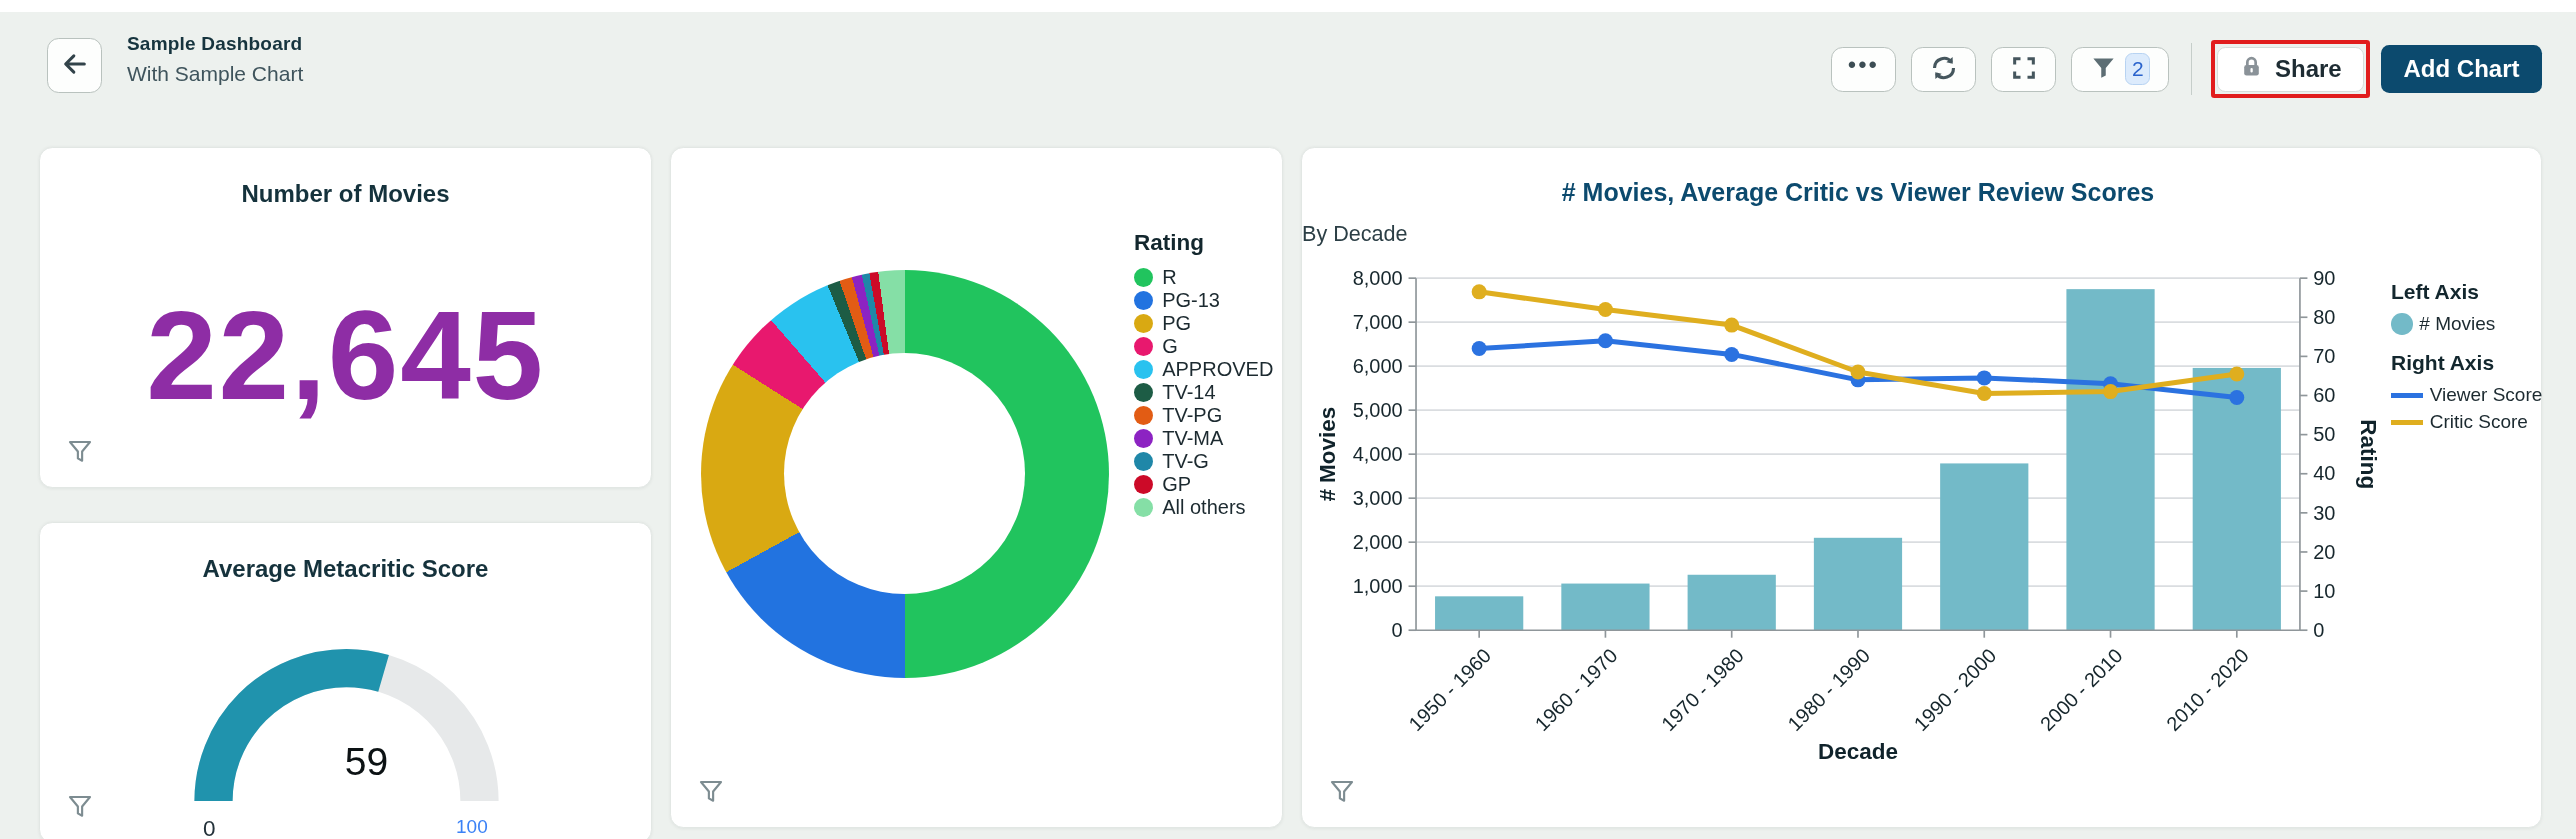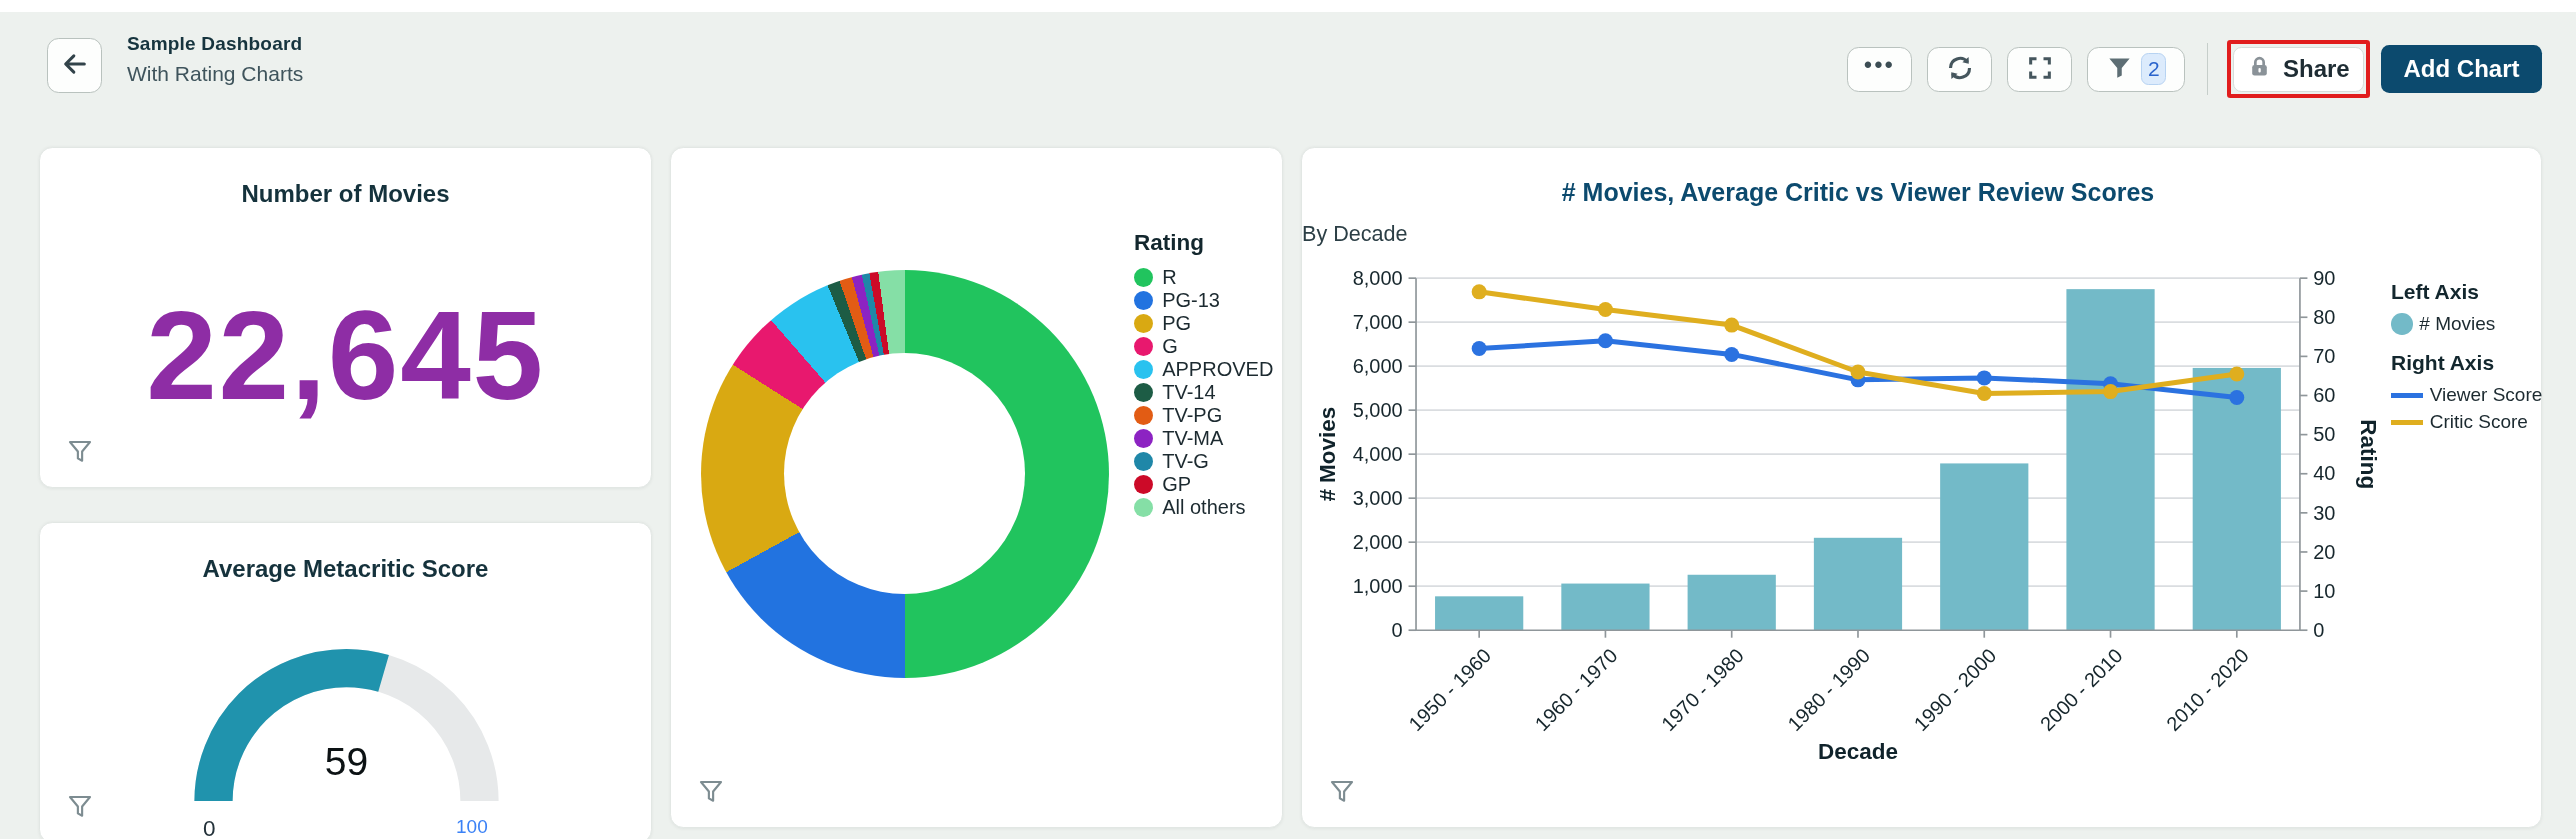--- a/index.html
+++ b/index.html
@@ -32,21 +32,21 @@
   .ellipsis{font-size:22.5px;letter-spacing:2.5px;color:#3c4d54;font-weight:bold;line-height:1;margin-top:-6.7px;}
   .filter-badge{
     min-width:25px;height:32px;padding:0 3.3px;background:#dcebfc;border:1.7px solid #b7d3f2;border-radius:7.5px;
     color:#2a63cc;font-size:21px;display:flex;align-items:center;justify-content:center;box-sizing:border-box;
   }
   .tb-divider{width:1.7px;height:52px;background:#c6cecA;margin-left:21.6px;}
   .share-annotation{
     margin-left:18.3px;border:4.2px solid #e11d1d;border-radius:3.3px;padding:2.5px;display:flex;
   }
   .share-btn{
-    height:45px;padding:0 13px;background:#ffffff;border:1.7px solid #d7ddda;border-radius:8.3px;
+    height:45px;padding:0 21px;background:#ffffff;border:1.7px solid #d7ddda;border-radius:8.3px;
     display:flex;align-items:center;gap:10.8px;cursor:pointer;box-sizing:border-box;
     font-size:24px;font-weight:bold;color:#1e2c33;
   }
   .add-chart-btn{
     margin-left:10.8px;height:48px;padding:0 22.5px;background:#12674a;border:none;border-radius:8.3px;
     display:flex;align-items:center;cursor:pointer;
     font-family:inherit;font-size:24px;font-weight:bold;color:#ffffff;
   }
 
   
@@ -70,21 +70,21 @@
   
   .kpi-value{
     position:absolute;left:0;width:100%;top:122px;text-align:center;
     font-size:127px;font-weight:bold;letter-spacing:1.7px;margin-top:12px;
   }
 
   
   .gauge-svg{position:absolute;left:0;top:0;}
   .gauge-num{
     position:absolute;left:0;width:100%;top:160px;text-align:center;
-    font-size:39px;color:#0c1214;
+    font-size:39px;color:#0c1214;padding-left:20px;
   }
   .gauge-min{position:absolute;left:163px;top:236px;font-size:22.5px;color:#24323a;}
   .gauge-max{position:absolute;left:416px;top:236px;font-size:19px;color:#3b82f6;text-align:right;}
   .gauge-box{position:absolute;left:0;top:57px;width:613px;height:266px;}
 
   
   .donut{
     position:absolute;left:30px;top:122px;width:408px;height:408px;border-radius:50%;
   }
   .donut-hole{
@@ -117,21 +117,21 @@
 <button class="back-btn">
   <span>
     <svg width="28" height="28" viewBox="0 0 24 24">
         <path d="M20 12H5M11 5l-7 7 7 7" fill="none" stroke="#32434a" stroke-width="2.6" stroke-linecap="round" stroke-linejoin="round"></path>
       </svg>
   </span>
 </button>
 
 <div class="hdr-titles">
   <div class="hdr-title">Sample Dashboard</div>
-  <div class="hdr-sub">With Rating Charts</div>
+  <div class="hdr-sub">With Sample Chart</div>
 </div>
 
 <div class="toolbar">
   <button class="icon-btn" style="margin-left:0">
     <span class="ellipsis">•••</span>
   </button>
   <button class="icon-btn">
     <span>
       <svg width="30" height="30" viewBox="0 0 24 24">
         <g fill="none" stroke="#45565d" stroke-width="2.5">

